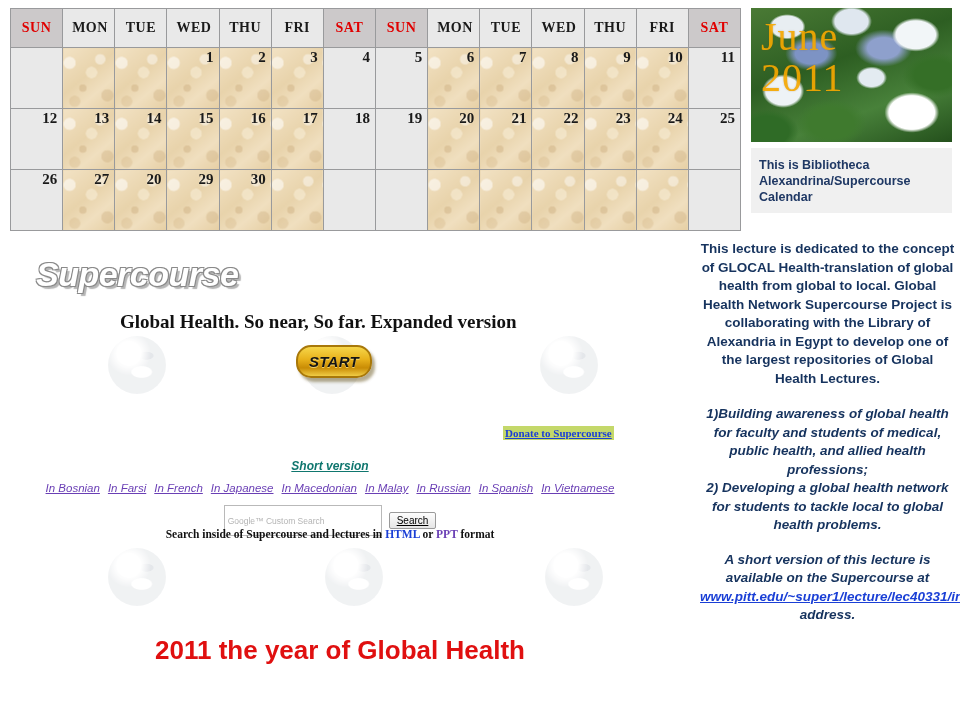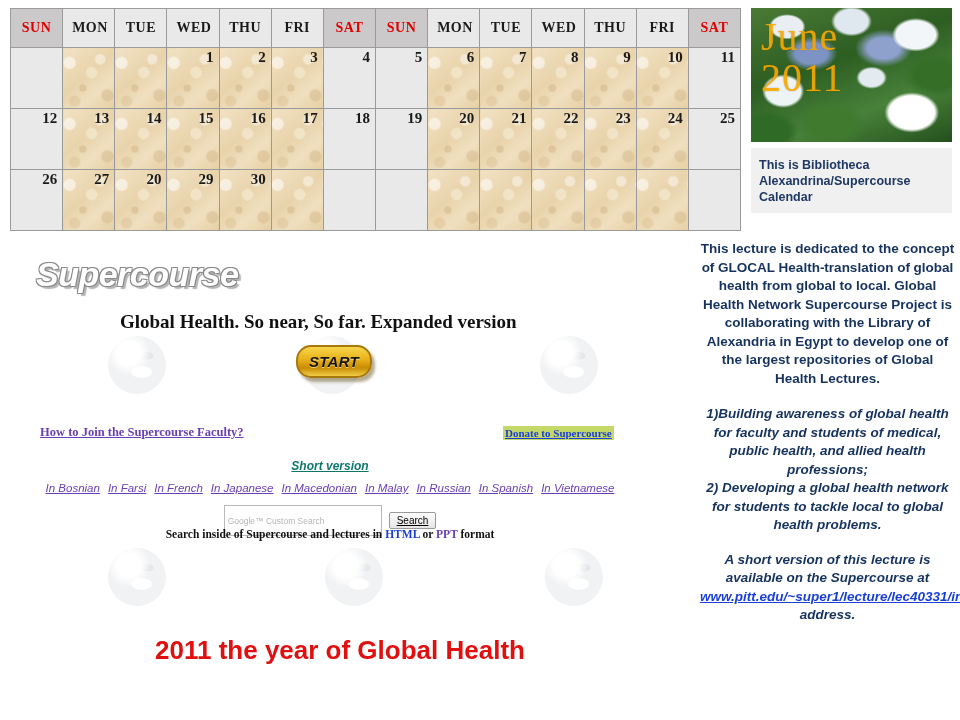--- a/index.html
+++ b/index.html
@@ -328,21 +328,20 @@
   <div class="globe" style="left:108px; top:336px;"></div>
   <div class="globe" style="left:303px; top:336px;"></div>
   <div class="globe" style="left:540px; top:336px;"></div>
 
   <div class="tagline">Global Health. So near, So far. Expanded version</div>
 
   <div class="start-btn">START</div>
 
 
 
-  <a class="join-link">How to Join the Supercourse Faculty?</a>
 
   <a class="donate-link">Donate to Supercourse</a>
 
   <a class="short-version">Short version</a>
 
   <div class="langs" id="langs"><a>In Bosnian</a><a>In Farsi</a><a>In French</a><a>In Japanese</a><a>In Macedonian</a><a>In Malay</a><a>In Russian</a><a>In Spanish</a><a>In Vietnamese</a></div>
 
   <div class="search-row">
     <input class="search-input" type="text" placeholder="Google™ Custom Search" style="">
     <button class="search-btn">Search</button>

